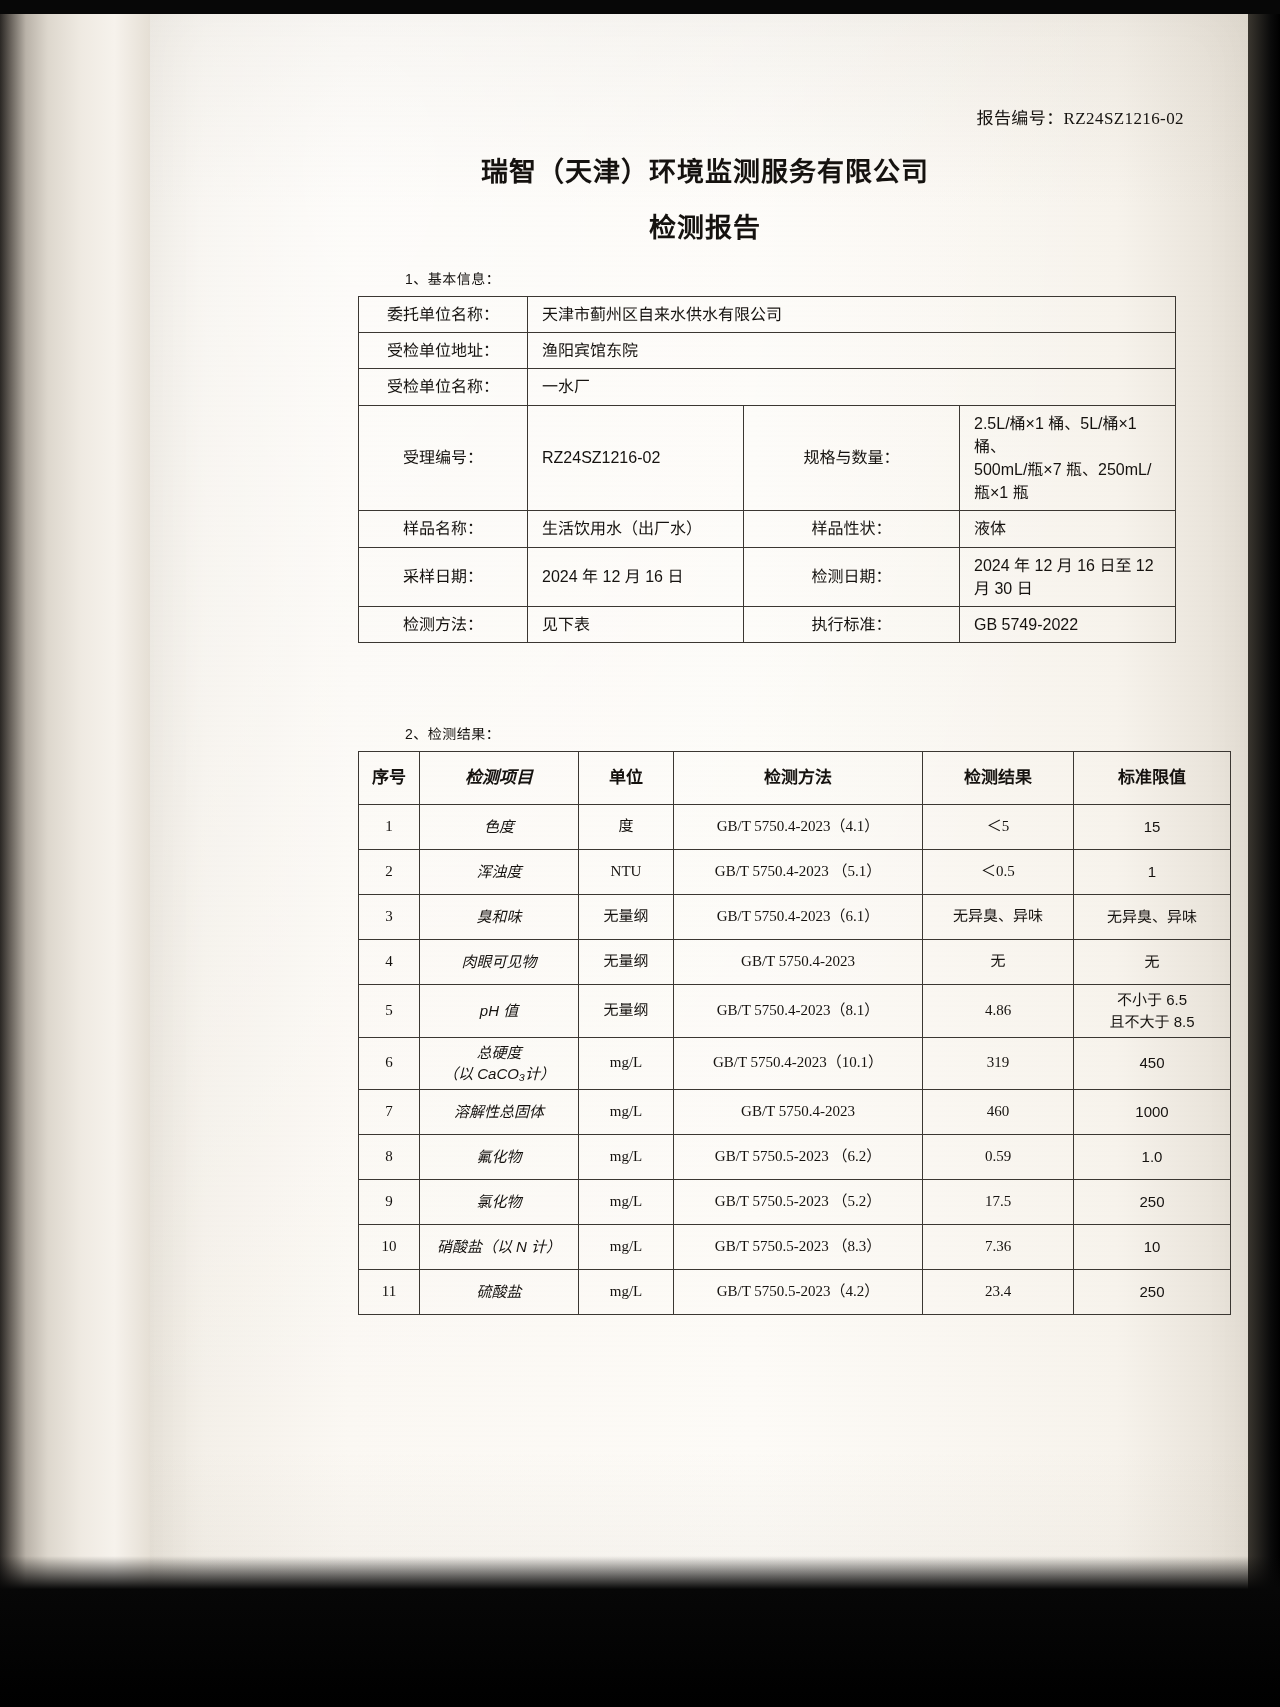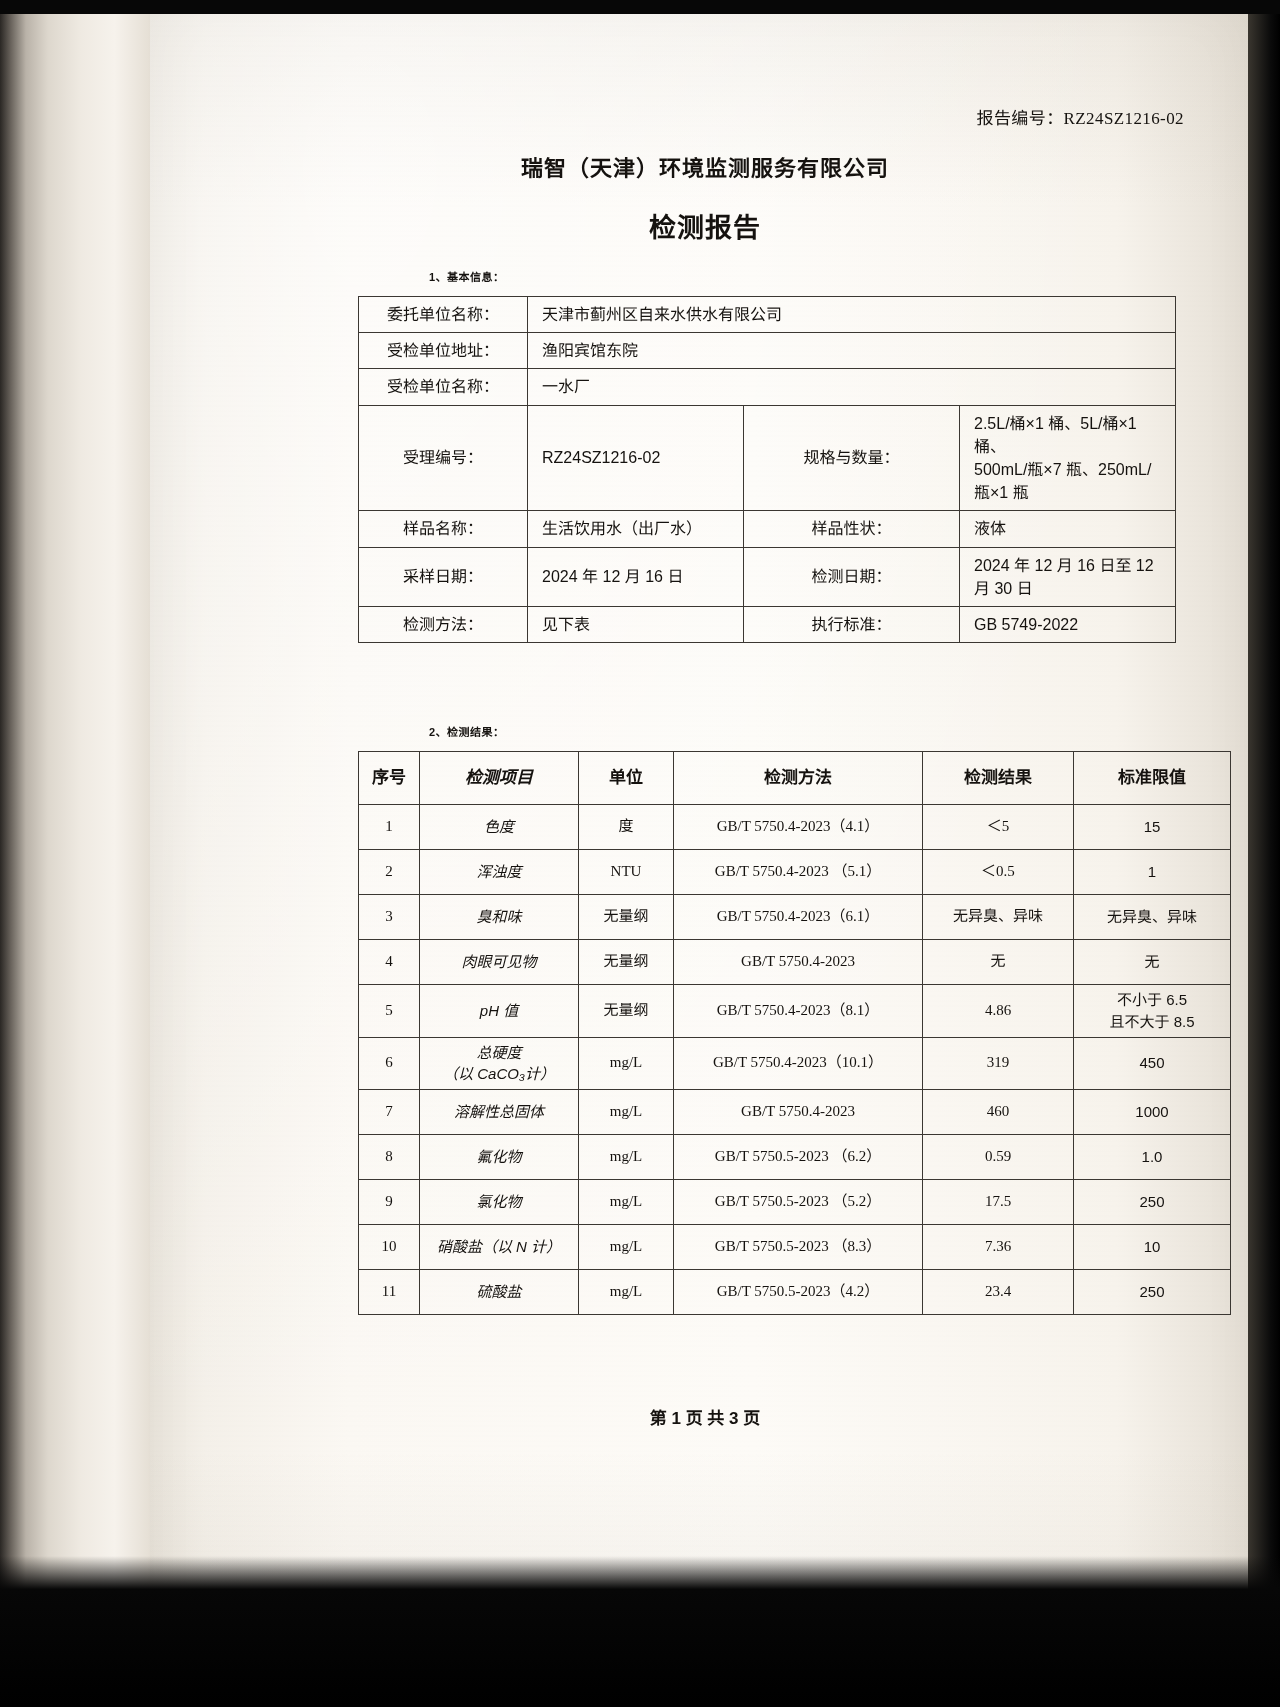--- a/index.html
+++ b/index.html
@@ -116,42 +116,41 @@
     top: 104px;
     font-size: 17px;
     letter-spacing: 0.4px;
     font-family: "Liberation Serif", serif;
   }
 
   .company {
     position: absolute;
     left: 0; right: 0; top: 150px;
     text-align: center;
-    font-size: 22px;
-    font-weight: bold;
-    letter-spacing: 1px;
-    font-family: "Liberation Sans", sans-serif;
-  }
-  .doc-title {
-    position: absolute;
-    left: 0; right: 0; top: 206px;
-    text-align: center;
     font-size: 27px;
     font-weight: bold;
     letter-spacing: 1px;
     font-family: "Liberation Sans", sans-serif;
   }
+  .doc-title {
+    position: absolute;
+    left: 0; right: 0; top: 206px;
+    text-align: center;
+    font-size: 27px;
+    font-weight: bold;
+    letter-spacing: 1px;
+    font-family: "Liberation Sans", sans-serif;
+  }
 
   .section-label {
     position: absolute;
-    font-size: 11px;
-    font-weight: bold;
+    font-size: 14px;
+    font-weight: normal;
     font-family: "Liberation Sans", sans-serif;
     letter-spacing: 0.5px;
-    margin-left: 24px;
   }
   #sec1 { left: 195px; top: 268px; }
   #sec2 { left: 195px; top: 723px; }
 
   table.grid {
     position: absolute;
     border-collapse: collapse;
     table-layout: fixed;
     font-size: 16px;
     background: transparent;
@@ -445,21 +444,20 @@
               <td class="c-no">11</td>
               <td class="c-item">硫酸盐</td>
               <td class="c-unit">mg/L</td>
               <td class="c-method">GB/T 5750.5-2023（4.2）</td>
               <td class="c-res">23.4</td>
               <td class="c-lim">250</td>
             </tr>
           </tbody>
       </table>
 
-      <div class="footer">第 1 页 共 3 页</div>
     </div>
 
     <div class="seal">
       <div class="ring"></div>
       <svg class="star" width="70" height="70" viewBox="0 0 24 24" style="left:6px;top:56px;">
         <polygon points="12,2 14.9,9 22.4,9 16.3,13.4 18.6,20.6 12,16.2 5.4,20.6 7.7,13.4 1.6,9 9.1,9" fill="#cf2a24" opacity="0.8"></polygon>
       </svg>
       <div class="txt t1">境监测</div>
       <div class="txt t3">告专用</div>
       <div class="txt t4">0079</div>

